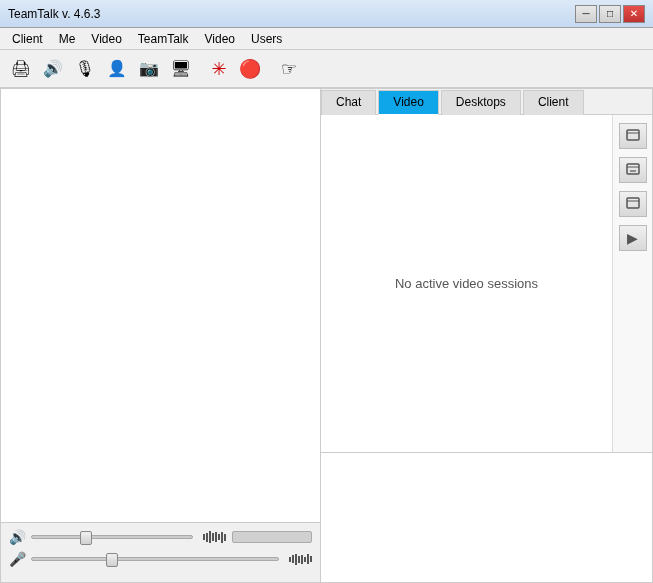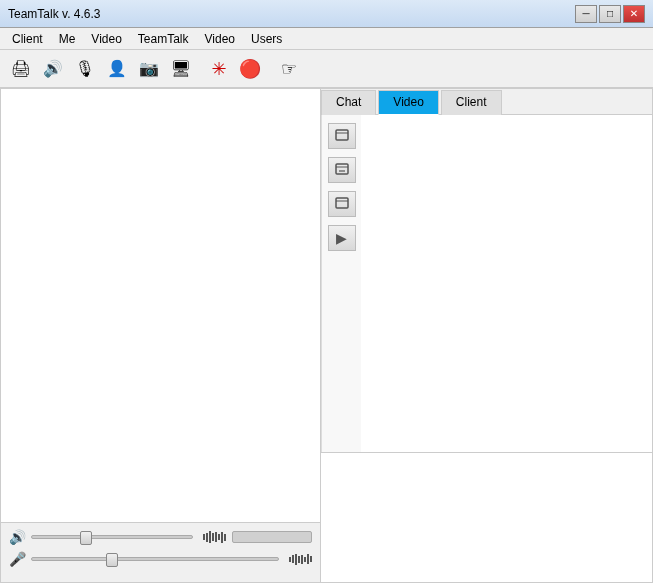--- a/index.html
+++ b/index.html
@@ -312,24 +312,28 @@
         </div>
       </div>
     </div>
   </div>
 
   <div id="right-panel">
 
     <div id="tabs-bar">
       <div class="tab">Chat</div>
       <div class="tab active">Video</div>
+      <div class="tab">Desktops</div>
       <div class="tab">Client</div>
     </div>
 
     <div id="video-area">
+      <div id="video-main">
+        <span>No active video sessions</span>
+      </div>
       <div id="video-sidebar">
         <div class="video-side-btn">
           <svg width="14" height="14" viewBox="0 0 14 14" fill="none" xmlns="http://www.w3.org/2000/svg">
             <rect x="1" y="1" width="12" height="10" rx="1" stroke="#555" stroke-width="1.5" fill="none"></rect>
             <line x1="1" y1="4" x2="13" y2="4" stroke="#555" stroke-width="1"></line>
           </svg>
         </div>
         <div class="video-side-btn">
           <svg width="14" height="14" viewBox="0 0 14 14" fill="none" xmlns="http://www.w3.org/2000/svg">
             <rect x="1" y="1" width="12" height="10" rx="1" stroke="#555" stroke-width="1.5" fill="none"></rect>

